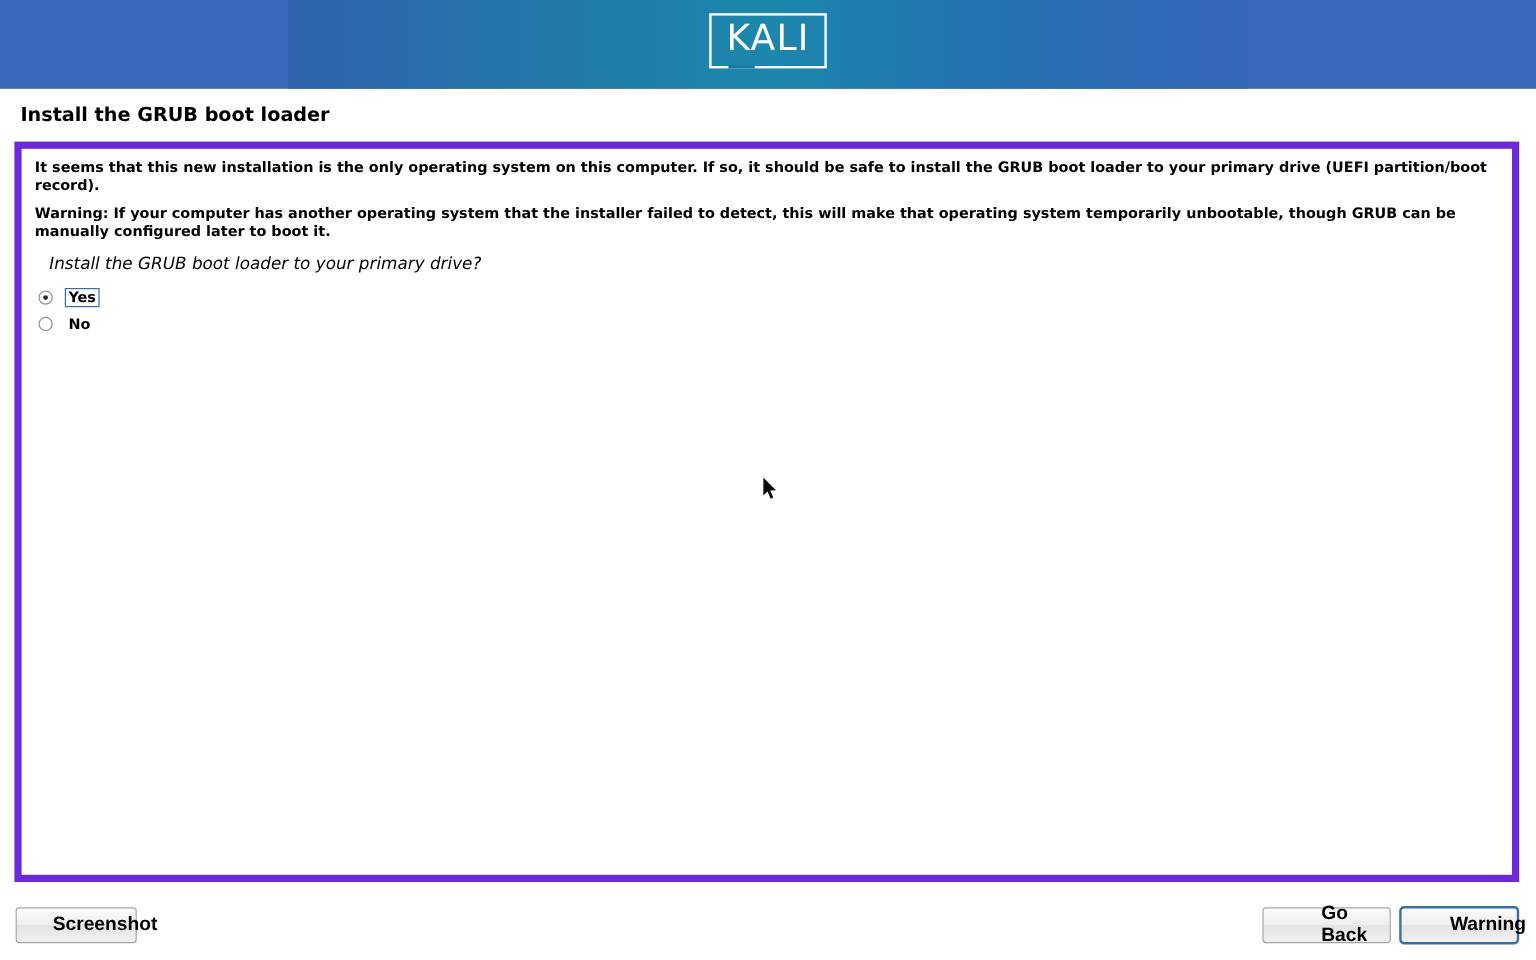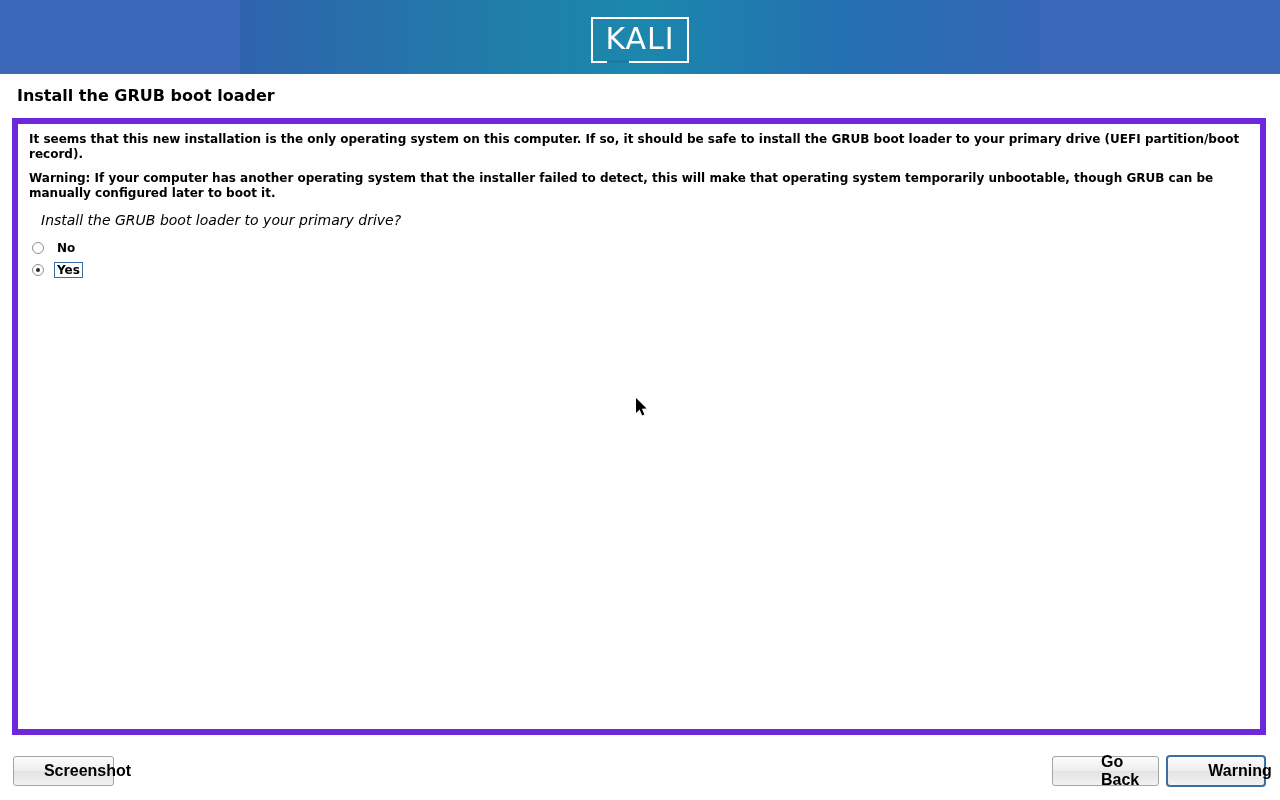--- a/index.html
+++ b/index.html
@@ -33,21 +33,21 @@
     height: 74px;
     background: linear-gradient(90deg, #2f63ad 0%, #1f7fa8 35%, #1c87ad 50%, #2470b0 75%, #3566b6 100%);
   }
   .banner-logo {
     position: absolute;
     left: 0;
     right: 0;
     top: 11px;
     display: flex;
     justify-content: center;
-    align-items: flex-end;
+    align-items: flex-start;
     height: 52px;
   }
   .logo-box {
     border: 2px solid #ffffff;
     padding: 2px 12px 4px 12px;
     position: relative;
   }
   .logo-text {
     color: #ffffff;
     font-size: 30px;
@@ -209,26 +209,26 @@
 <div class="step-title">Install the GRUB boot loader</div>
 
 <div class="panel">
   <div class="panel-inner">
     <p class="para">It seems that this new installation is the only operating system on this computer. If so, it should be safe to install the GRUB boot loader to your primary drive (UEFI partition/boot record).</p>
     <p class="para">Warning: If your computer has another operating system that the installer failed to detect, this will make that operating system temporarily unbootable, though GRUB can be manually configured later to boot it.</p>
     <div class="question">Install the GRUB boot loader to your primary drive?</div>
 
     <div class="radio-list">
       <div class="radio-row">
+        <span class="radio checked"></span>
+        <span class="radio-label focused">Yes</span>
+      </div>
+      <div class="radio-row">
         <span class="radio"></span>
         <span class="radio-label">No</span>
-      </div>
-      <div class="radio-row">
-        <span class="radio checked"></span>
-        <span class="radio-label focused">Yes</span>
       </div>
     </div>
   </div>
 </div>
 
 <svg class="cursor" viewBox="0 0 12 19" xmlns="http://www.w3.org/2000/svg">
   <polygon points="0,0 0,15 3.6,11.6 6.2,17.6 8.4,16.6 5.9,10.8 10.6,10.6" fill="#000000"></polygon>
 </svg>
 
 <div class="btn" id="screenshot-button">Screenshot</div>

